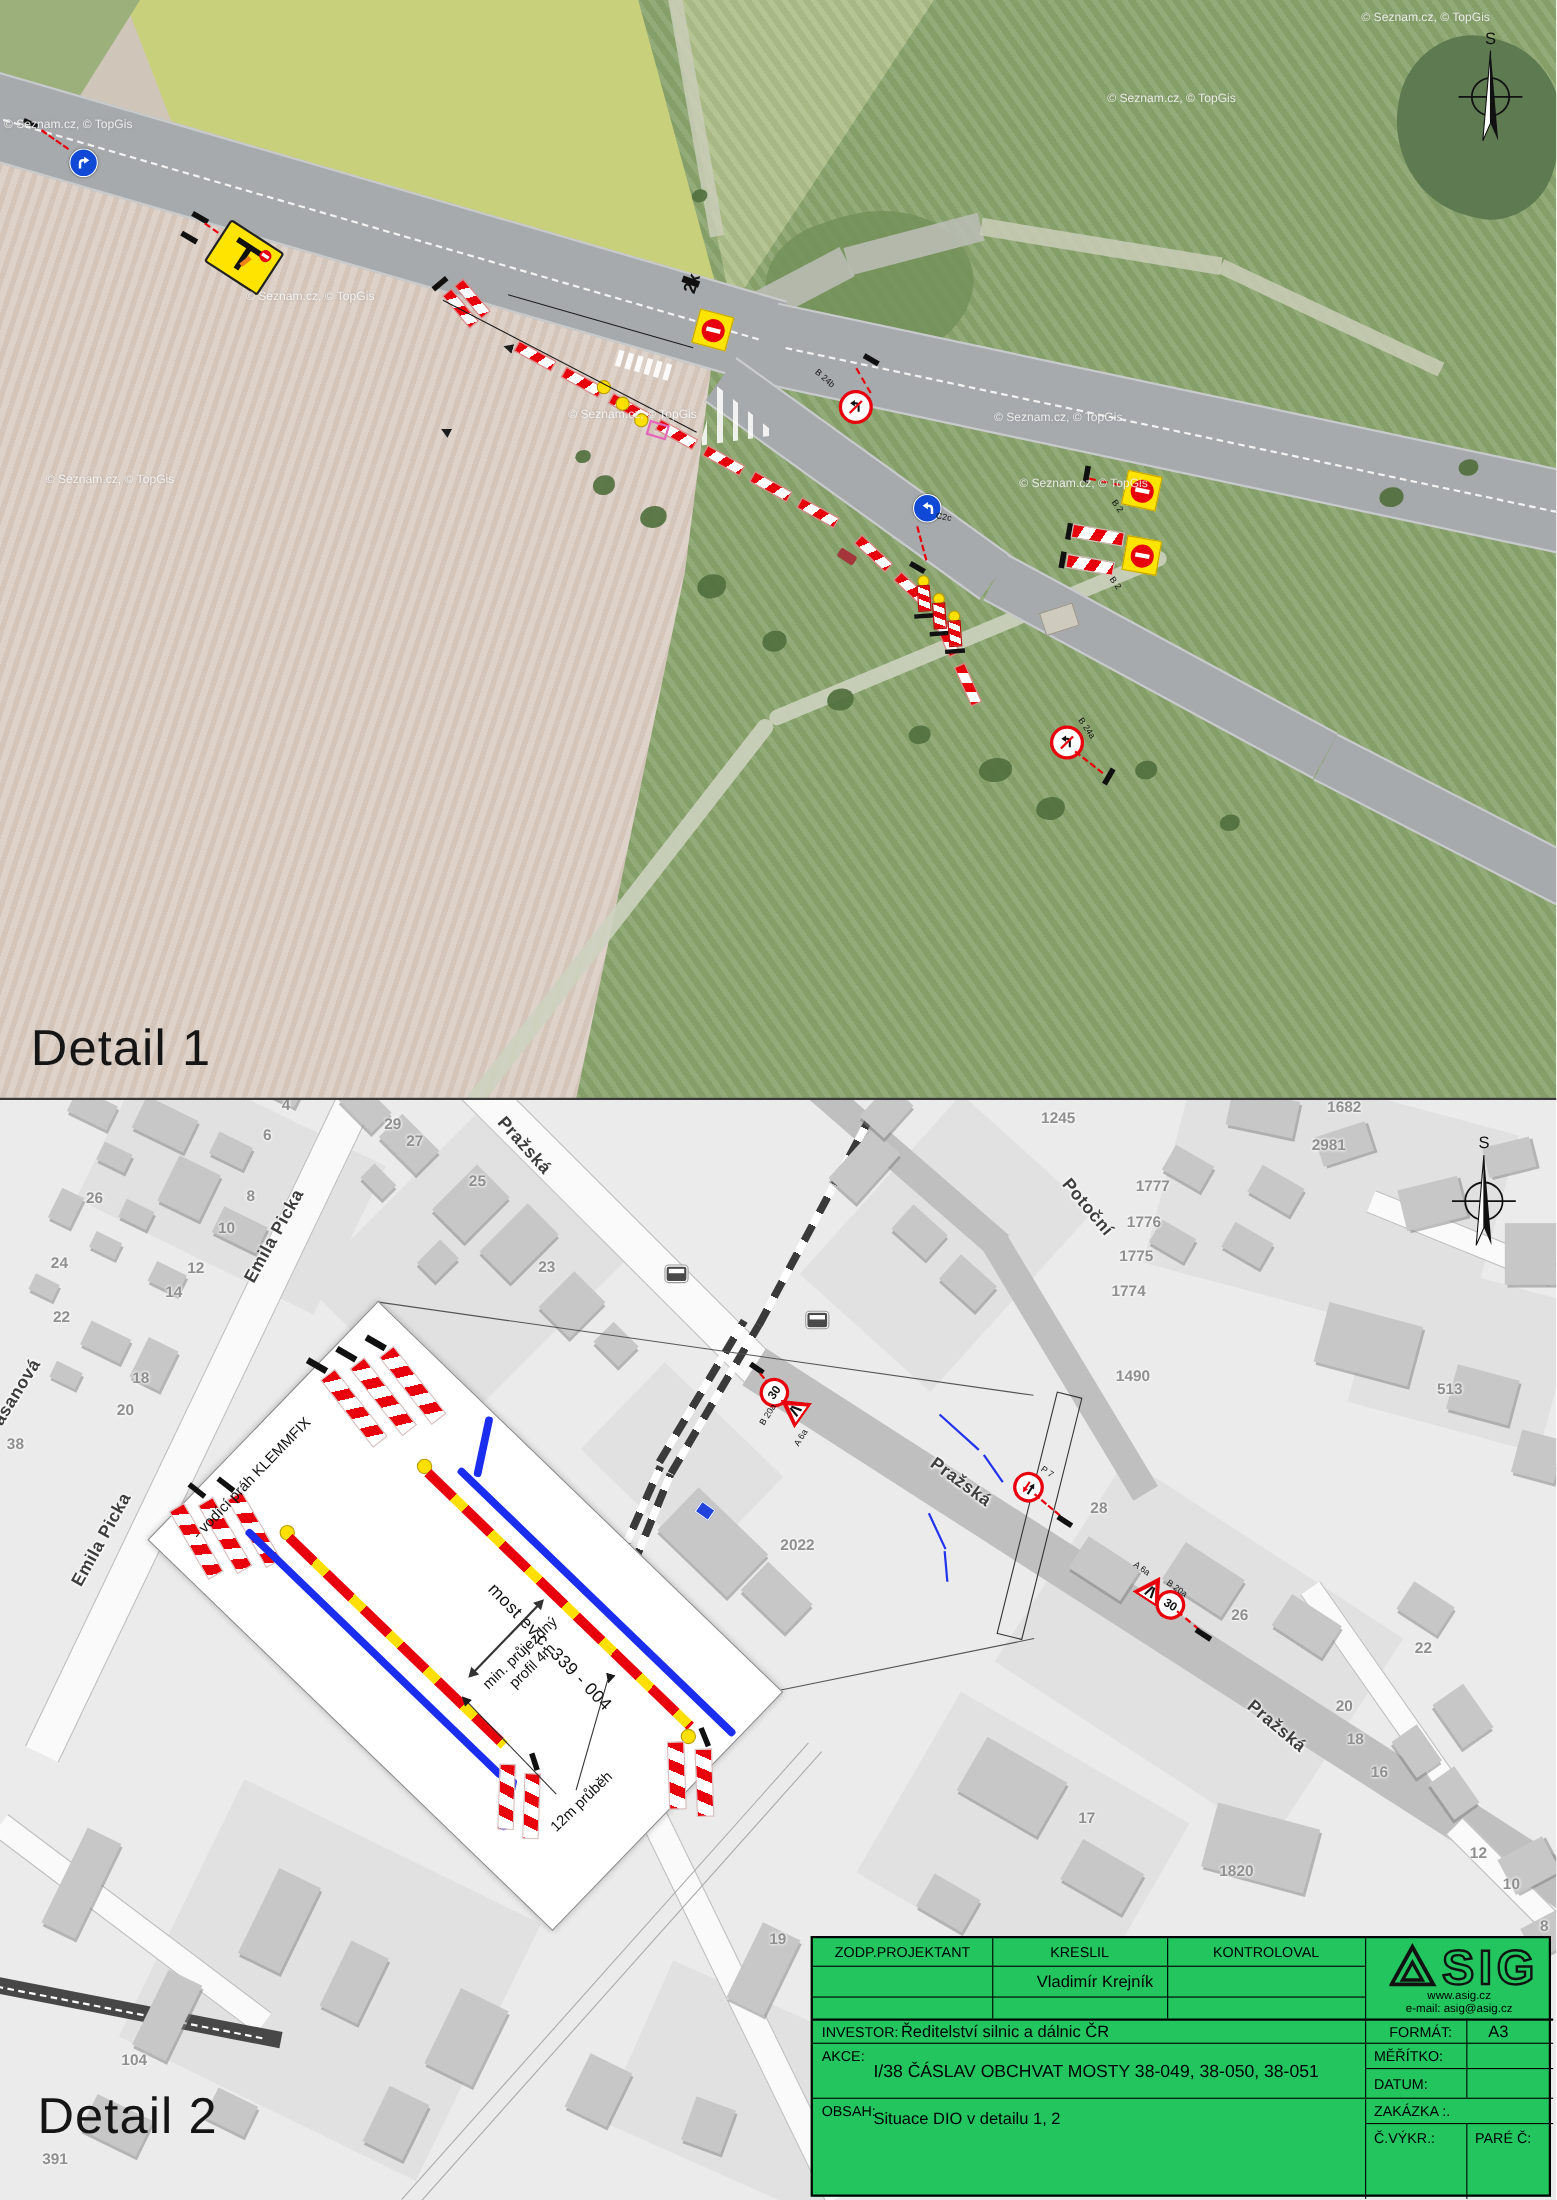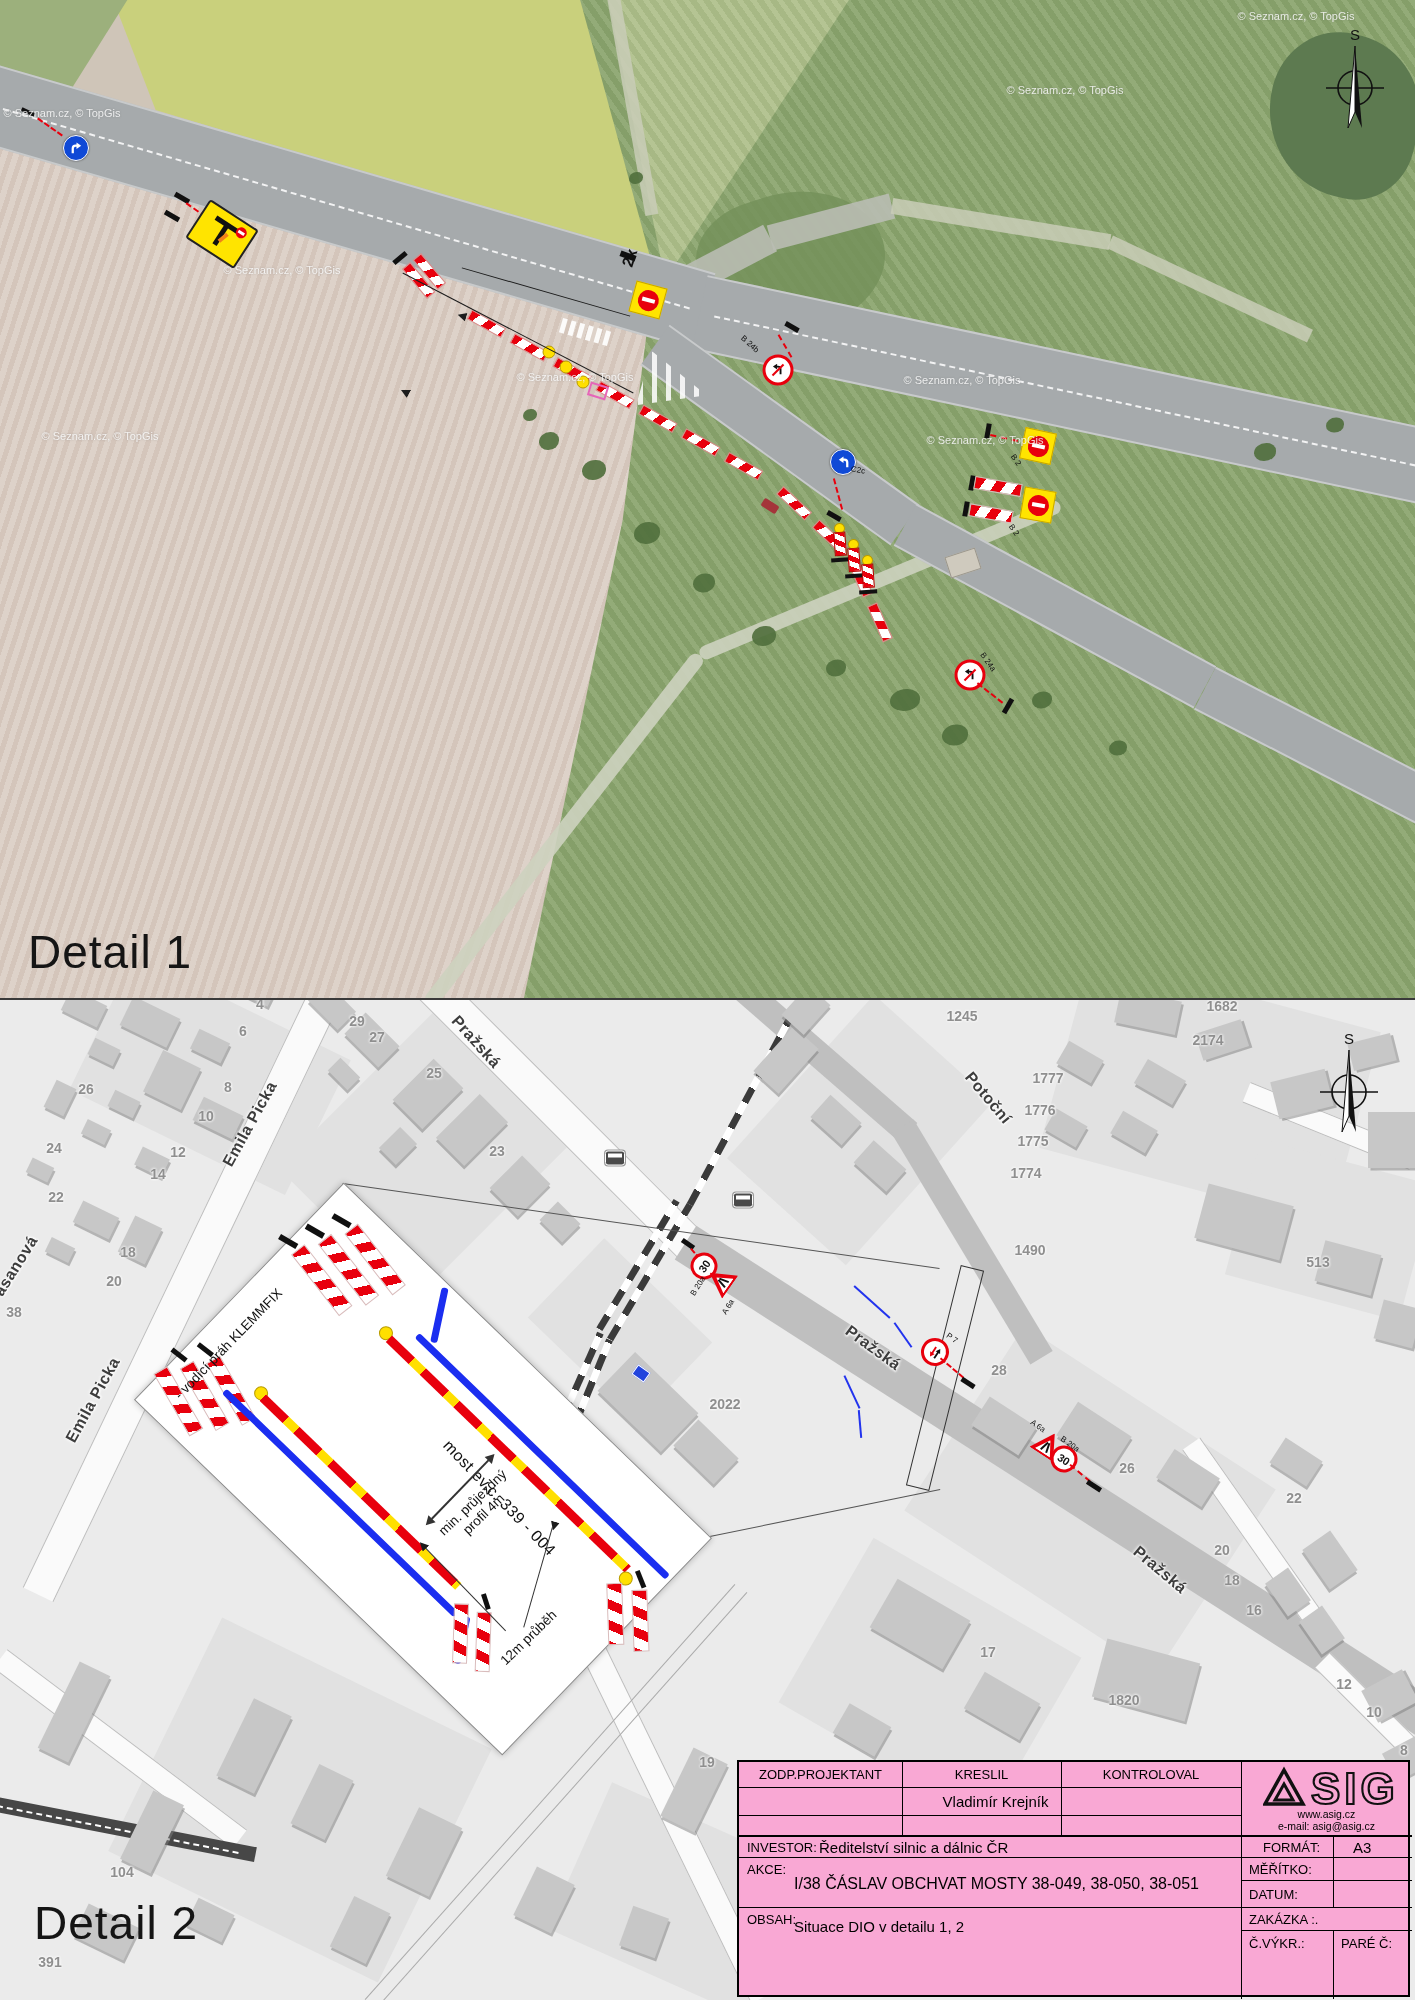--- a/index.html
+++ b/index.html
@@ -74,21 +74,21 @@
   .bl{position:absolute;height:7px;background:#1b2ef0;border-radius:3px;transform:translate(0,-50%) rotate(var(--r,0deg));}
   .ilamp{position:absolute;width:12px;height:12px;border-radius:50%;background:#ffe000;border:1px solid #b99c00;transform:translate(-50%,-50%);}
   .itxt{position:absolute;color:#111;transform:translate(-50%,-50%) rotate(var(--r,0deg));white-space:nowrap;}
   .iwrap{position:absolute;transform:rotate(var(--r,0deg));}
   .iline{position:absolute;height:0;border-top:1.6px solid #333;transform:translate(-50%,-50%) rotate(var(--r,0deg));}
   .mline{position:absolute;width:2px;background:#333;}
   .tri-u{position:absolute;width:0;height:0;border-left:5px solid transparent;border-right:5px solid transparent;border-bottom:9px solid #333;transform:translate(-50%,-50%) rotate(var(--r,0deg));}
   
   .compass{position:absolute;}
   
-  #tb{position:absolute;left:737px;top:760px;width:673px;height:237px;background:#f9a8d4;border:2px solid #000;box-sizing:border-box;}
+  #tb{position:absolute;left:737px;top:760px;width:673px;height:237px;background:#22c55e;border:2px solid #000;box-sizing:border-box;}
   #tb .vl,#tb .hl{position:absolute;background:#000;}
   #tb .cell{position:absolute;color:#000;white-space:nowrap;}
   .tb-head{font-size:13px;}
   .tb-lab{font-size:13px;}
   .tb-val{font-size:15px;}
 </style>
 </head>
 <body>
 
 <div id="sheet">
@@ -564,21 +564,21 @@
       <span class="hn" style="left: 56px; top: 197px;">22</span>
       <span class="hn" style="left: 54px; top: 148px;">24</span>
       <span class="hn" style="left: 86px; top: 89px;">26</span>
       <span class="hn" style="left: 14px; top: 312px;">38</span>
       <span class="hn" style="left: 357px; top: 21px;">29</span>
       <span class="hn" style="left: 377px; top: 37px;">27</span>
       <span class="hn" style="left: 434px; top: 73px;">25</span>
       <span class="hn" style="left: 497px; top: 151px;">23</span>
       <span class="hn" style="left: 962px; top: 16px;">1245</span>
       <span class="hn" style="left: 1222px; top: 6px;">1682</span>
-      <span class="hn" style="left: 1208px; top: 40px;">2174</span>
+      <span class="hn" style="left: 1208px; top: 40px;">2981</span>
       <span class="hn" style="left: 1048px; top: 78px;">1777</span>
       <span class="hn" style="left: 1040px; top: 110px;">1776</span>
       <span class="hn" style="left: 1033px; top: 141px;">1775</span>
       <span class="hn" style="left: 1026px; top: 173px;">1774</span>
       <span class="hn" style="left: 1030px; top: 250px;">1490</span>
       <span class="hn" style="left: 1318px; top: 262px;">513</span>
       <span class="hn" style="left: 725px; top: 386px; margin-top: 18px;">2022</span>
       <span class="hn" style="left: 999px; top: 370px;">28</span>
       <span class="hn" style="left: 1127px; top: 468px;">26</span>
       <span class="hn" style="left: 1294px; top: 498px;">22</span>

